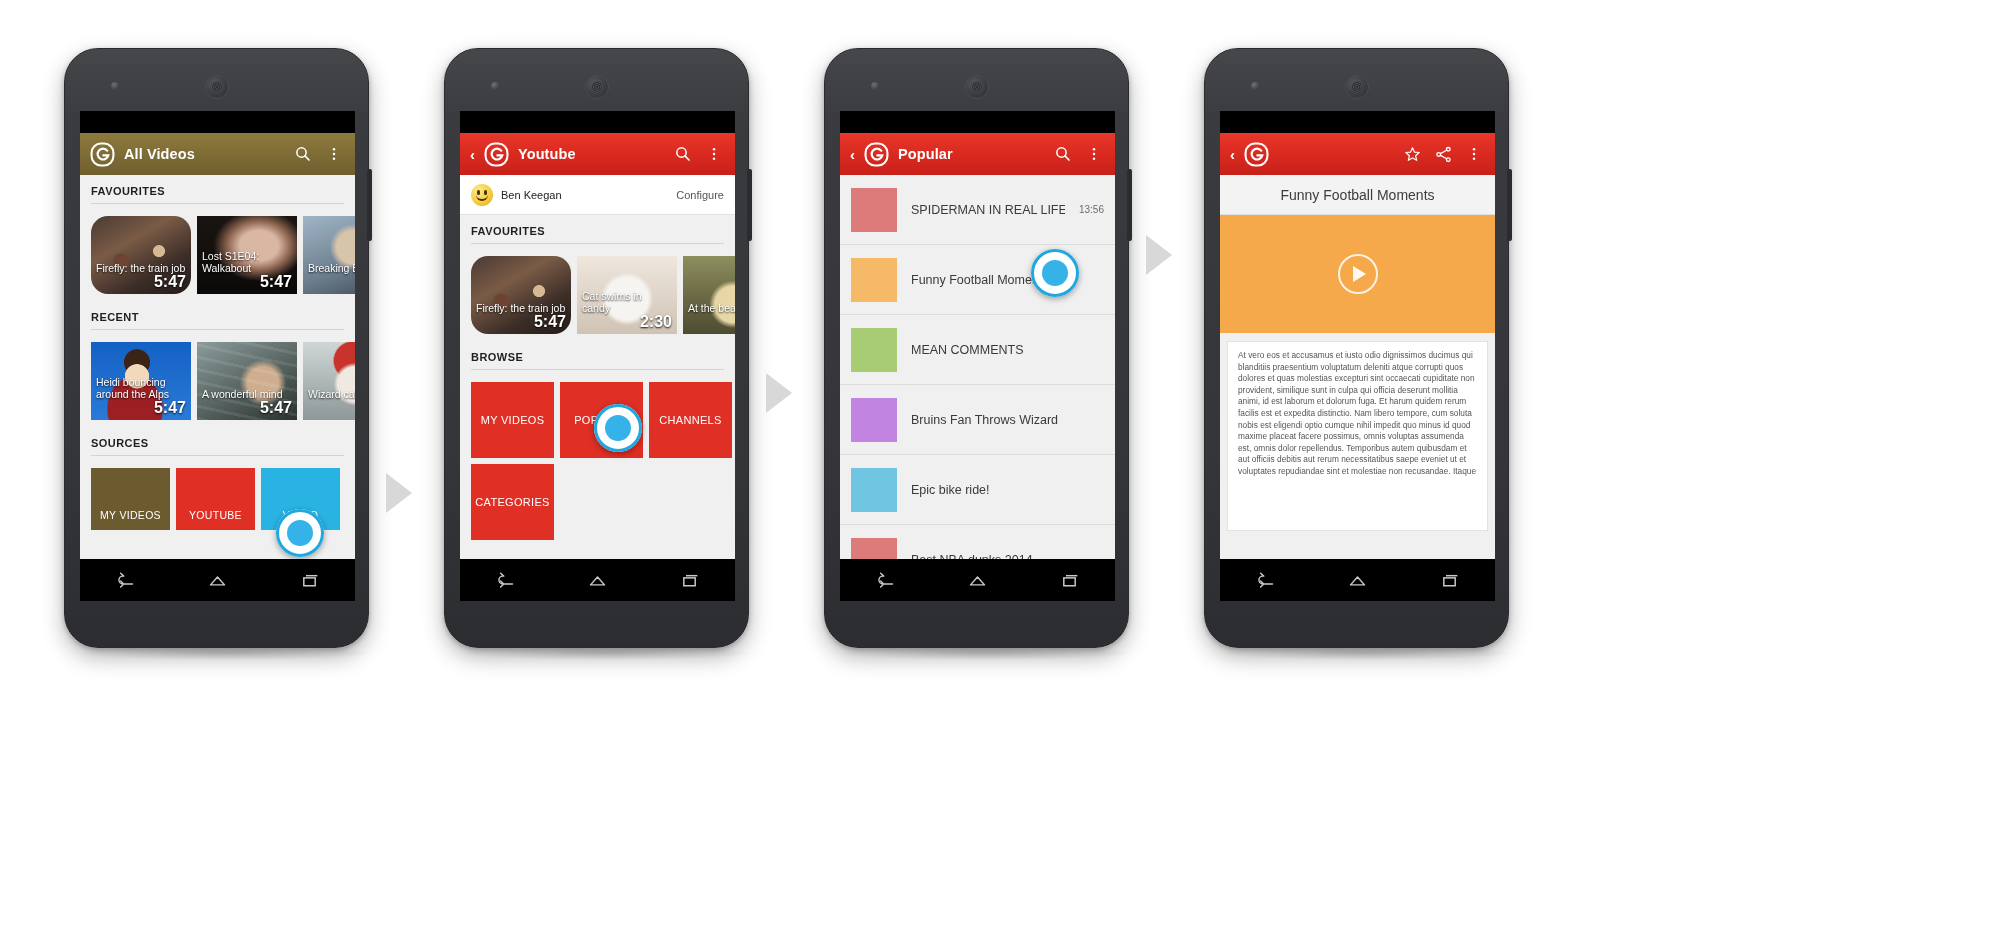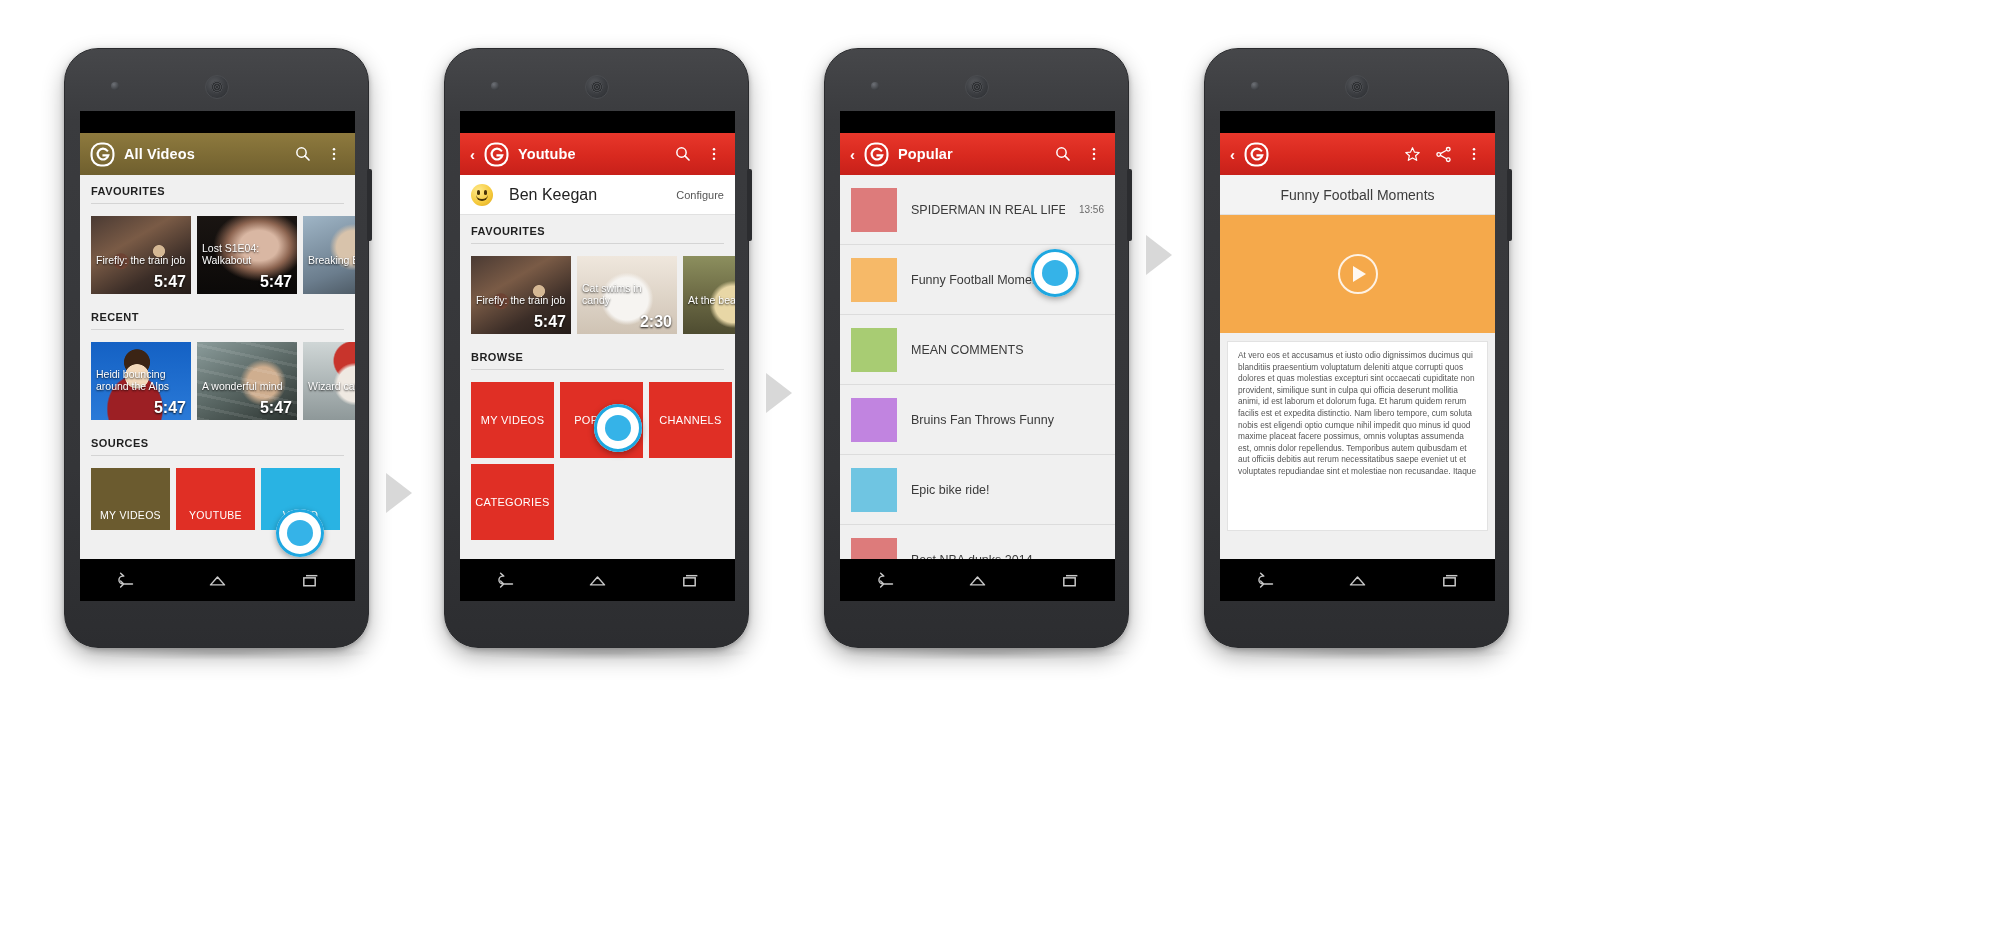--- a/index.html
+++ b/index.html
@@ -47,30 +47,30 @@
 
   
   .sec{ padding:10px 11px 5px; }
   .sec-label{ font-size:11px; font-weight:bold; color:#1f1f1f; letter-spacing:.45px; }
   .sec-rule{ height:1px; background:#d4d4d4; margin:6px 0 0; }
 
   
   .thumbrow{ display:flex; gap:6px; padding:7px 0 7px 11px; }
   .thumb{ position:relative; width:100px; height:78px; flex:0 0 100px; overflow:hidden;
           background:#222; }
-  .thumb .ttl{ position:absolute; left:5px; right:5px; bottom:28px; color:#fff;
+  .thumb .ttl{ position:absolute; left:5px; right:5px; bottom:20px; color:#fff;
           font-size:10.5px; line-height:12px; text-shadow:0 1px 2px rgba(0,0,0,.85); }
   .thumb .dur{ position:absolute; right:5px; bottom:3px; color:#fff; font-size:16px;
           font-weight:bold; text-shadow:0 1px 2px rgba(0,0,0,.9); }
 
   
   .img-firefly{ background:
       radial-gradient(circle at 30% 58%, #6d4334 0 9%, transparent 10%),
       radial-gradient(circle at 68% 45%, #d5b894 0 7%, transparent 8%),
-      linear-gradient(150deg,#4a3a33 0%,#7a5b46 35%,#3b2d27 70%,#241c19 100%); }
+      linear-gradient(150deg,#4a3a33 0%,#7a5b46 35%,#3b2d27 70%,#241c19 100%); border-radius: 17px; }
   .img-lost{ background:
       radial-gradient(ellipse at 62% 38%, #d9b7a3 0 22%, #8c6450 36%, transparent 52%),
       linear-gradient(180deg,#1a1512 0%,#0b0908 100%); }
   .img-breaking{ background:
       radial-gradient(circle at 50% 40%, #d8c3ab 0 24%, transparent 34%),
       linear-gradient(160deg,#9fb5c6 0%,#6b7d8d 60%,#3d474f 100%); }
   .img-heidi{ background:
       radial-gradient(circle at 46% 44%, #f3d9bb 0 17%, transparent 18%),
       radial-gradient(circle at 46% 26%, #3b2415 0 16%, transparent 17%),
       radial-gradient(ellipse at 44% 86%, #9c1f24 0 34%, transparent 36%),
@@ -101,21 +101,21 @@
   
   .account{ height:40px; background:#fff; display:flex; align-items:center; gap:8px;
             padding:0 11px; border-bottom:1px solid #e1e1e1; }
   .smiley{ width:22px;height:22px;border-radius:50%;flex:0 0 22px;
            background:radial-gradient(circle at 35% 30%,#ffe98a 0%,#f5c93b 60%,#d9a218 100%);
            position:relative; }
   .smiley i{ position:absolute; width:3px;height:5px;border-radius:2px;background:#4a3408;top:6px;}
   .smiley i.l{left:6px;} .smiley i.r{right:6px;}
   .smiley b{ position:absolute; left:5px; right:5px; top:11px; height:6px;
              border-bottom:2px solid #4a3408; border-radius:0 0 8px 8px; }
-  .acct-name{ flex:1; font-size:16px; color:#222;margin-left:8px; }
+  .acct-name{ flex:1; font-size:11px; color:#222; }
   .acct-action{ font-size:11px; color:#555; }
 
   
   .list{ background:#f0f0f0; }
   .row{ height:70px; display:flex; align-items:center; gap:14px; padding:0 11px;
         border-bottom:1px solid #dcdcdc; position:relative; }
   .row .sw{ width:46px; height:44px; flex:0 0 46px; }
   .row .rtitle{ flex:1; font-size:12.5px; color:#3a3a3a; white-space:nowrap;
         overflow:hidden; }
   .row .rdur{ font-size:10px; color:#6b6b6b; }
@@ -408,21 +408,21 @@
             <span class="rtitle">Funny Football Moments</span>
             <span class="rdur"></span>
           </div>
           <div class="row">
             <span class="sw" style="background:#a8cc73"></span>
             <span class="rtitle">MEAN COMMENTS</span>
             <span class="rdur"></span>
           </div>
           <div class="row">
             <span class="sw" style="background:#c184e0"></span>
-            <span class="rtitle">Bruins Fan Throws Funny</span>
+            <span class="rtitle">Bruins Fan Throws Wizard</span>
             <span class="rdur"></span>
           </div>
           <div class="row">
             <span class="sw" style="background:#6fc5e2"></span>
             <span class="rtitle">Epic bike ride!</span>
             <span class="rdur"></span>
           </div>
           <div class="row">
             <span class="sw" style="background:#dd7b7b"></span>
             <span class="rtitle">Best NBA dunks 2014</span>

